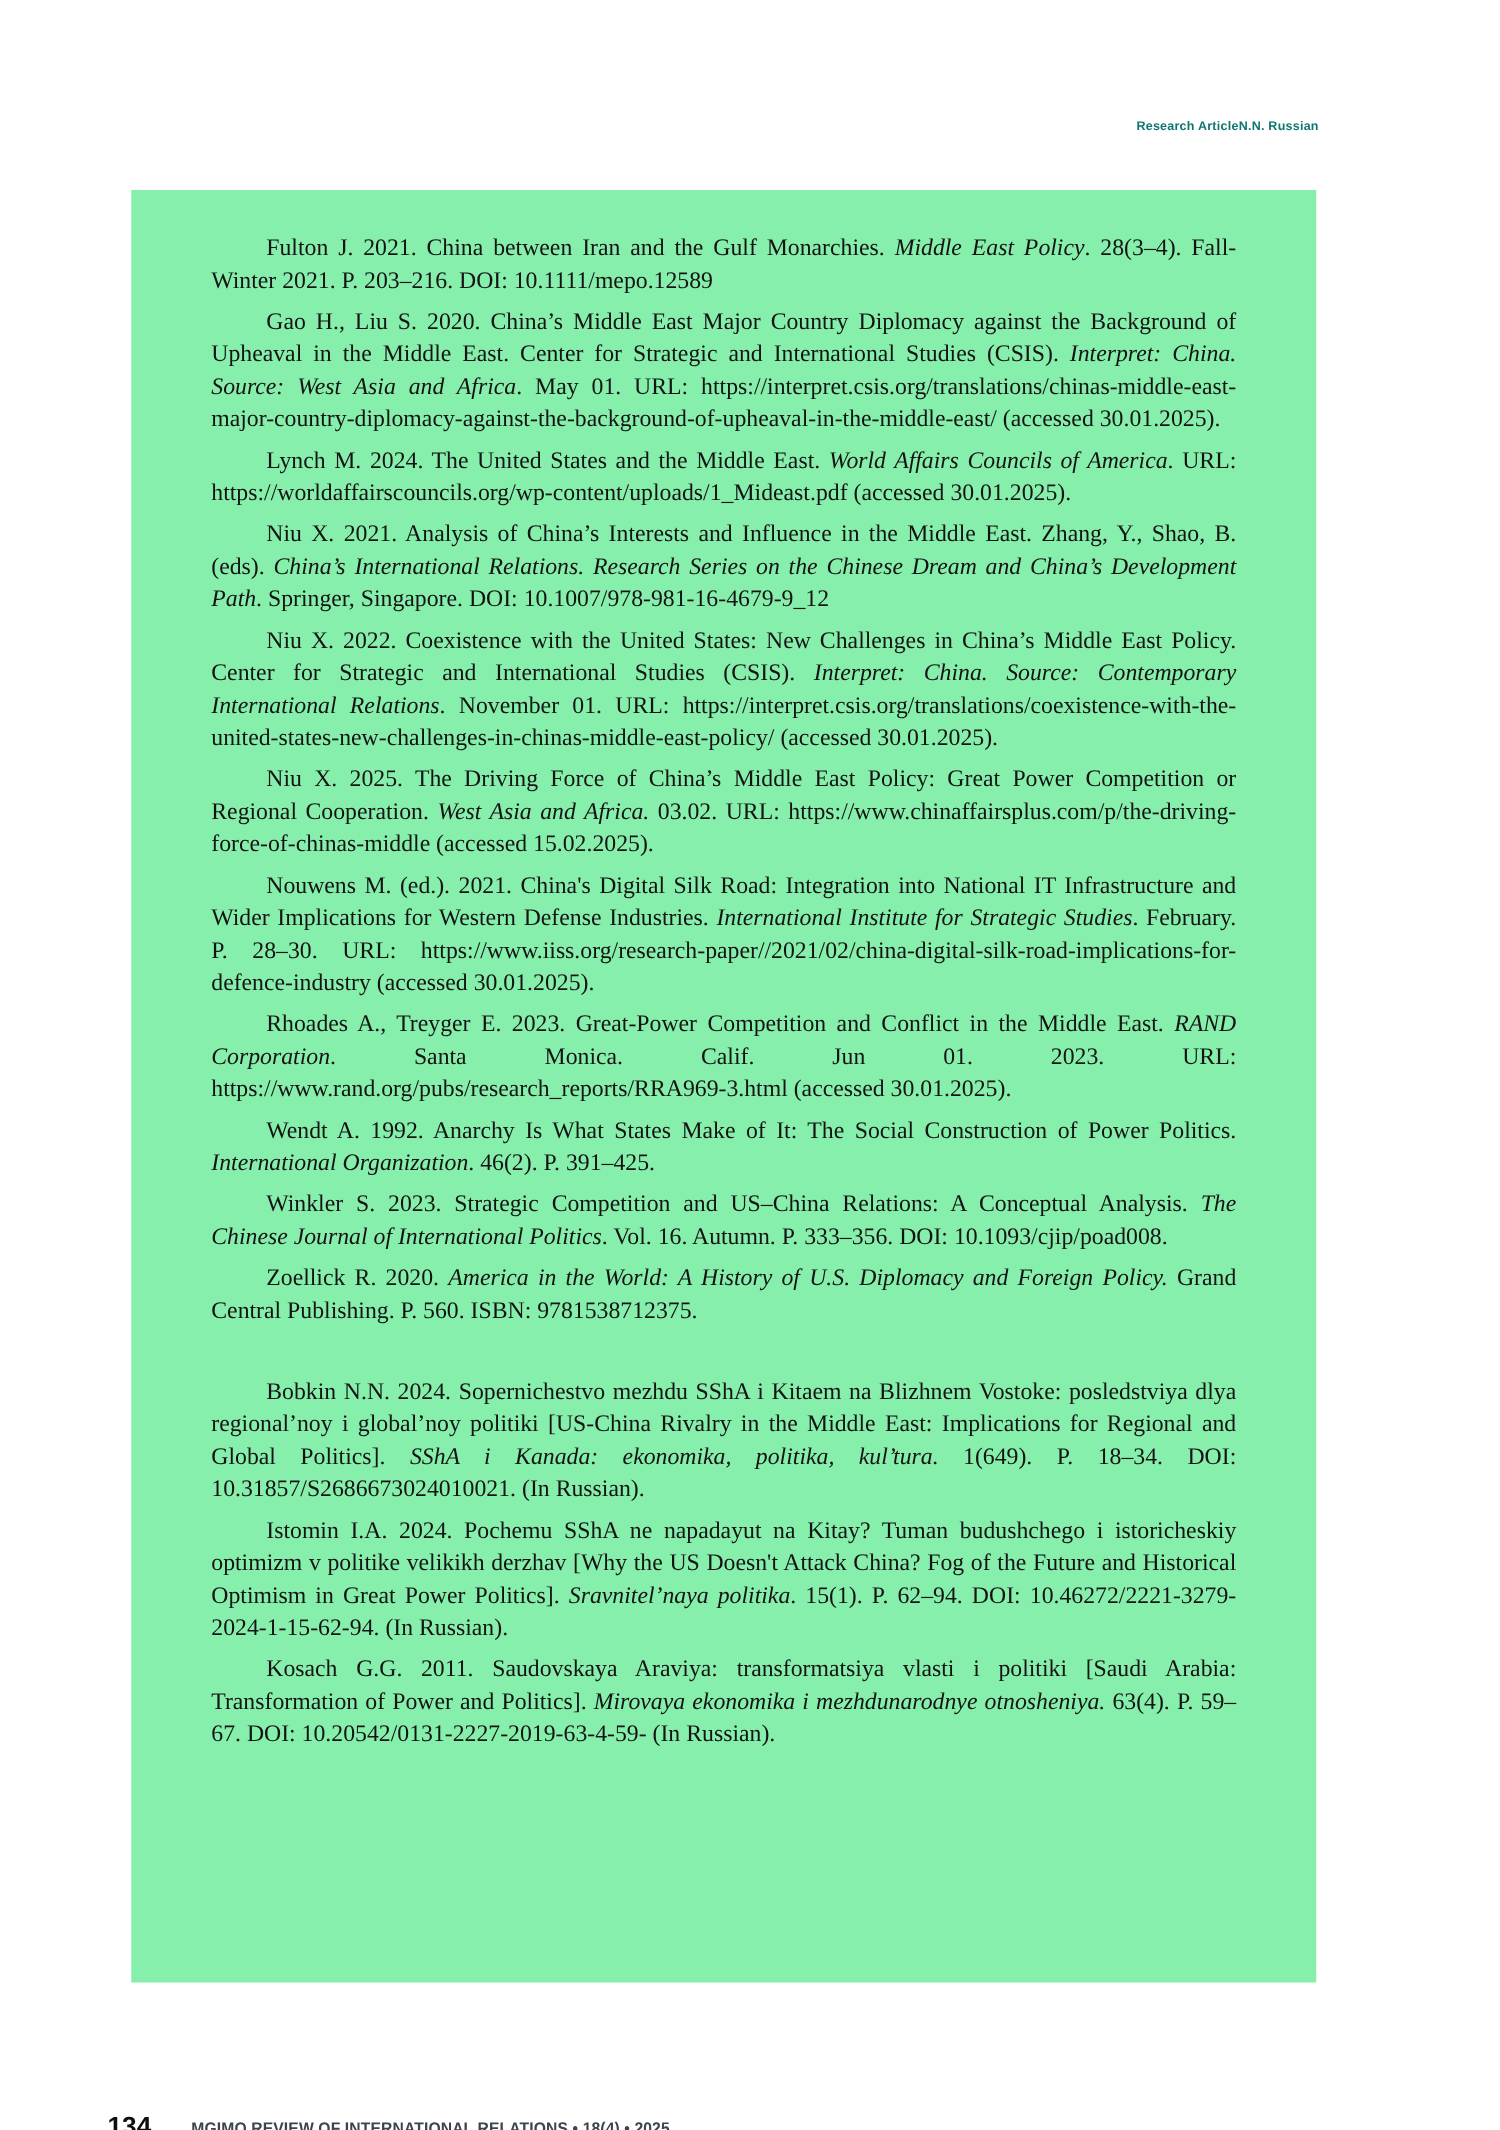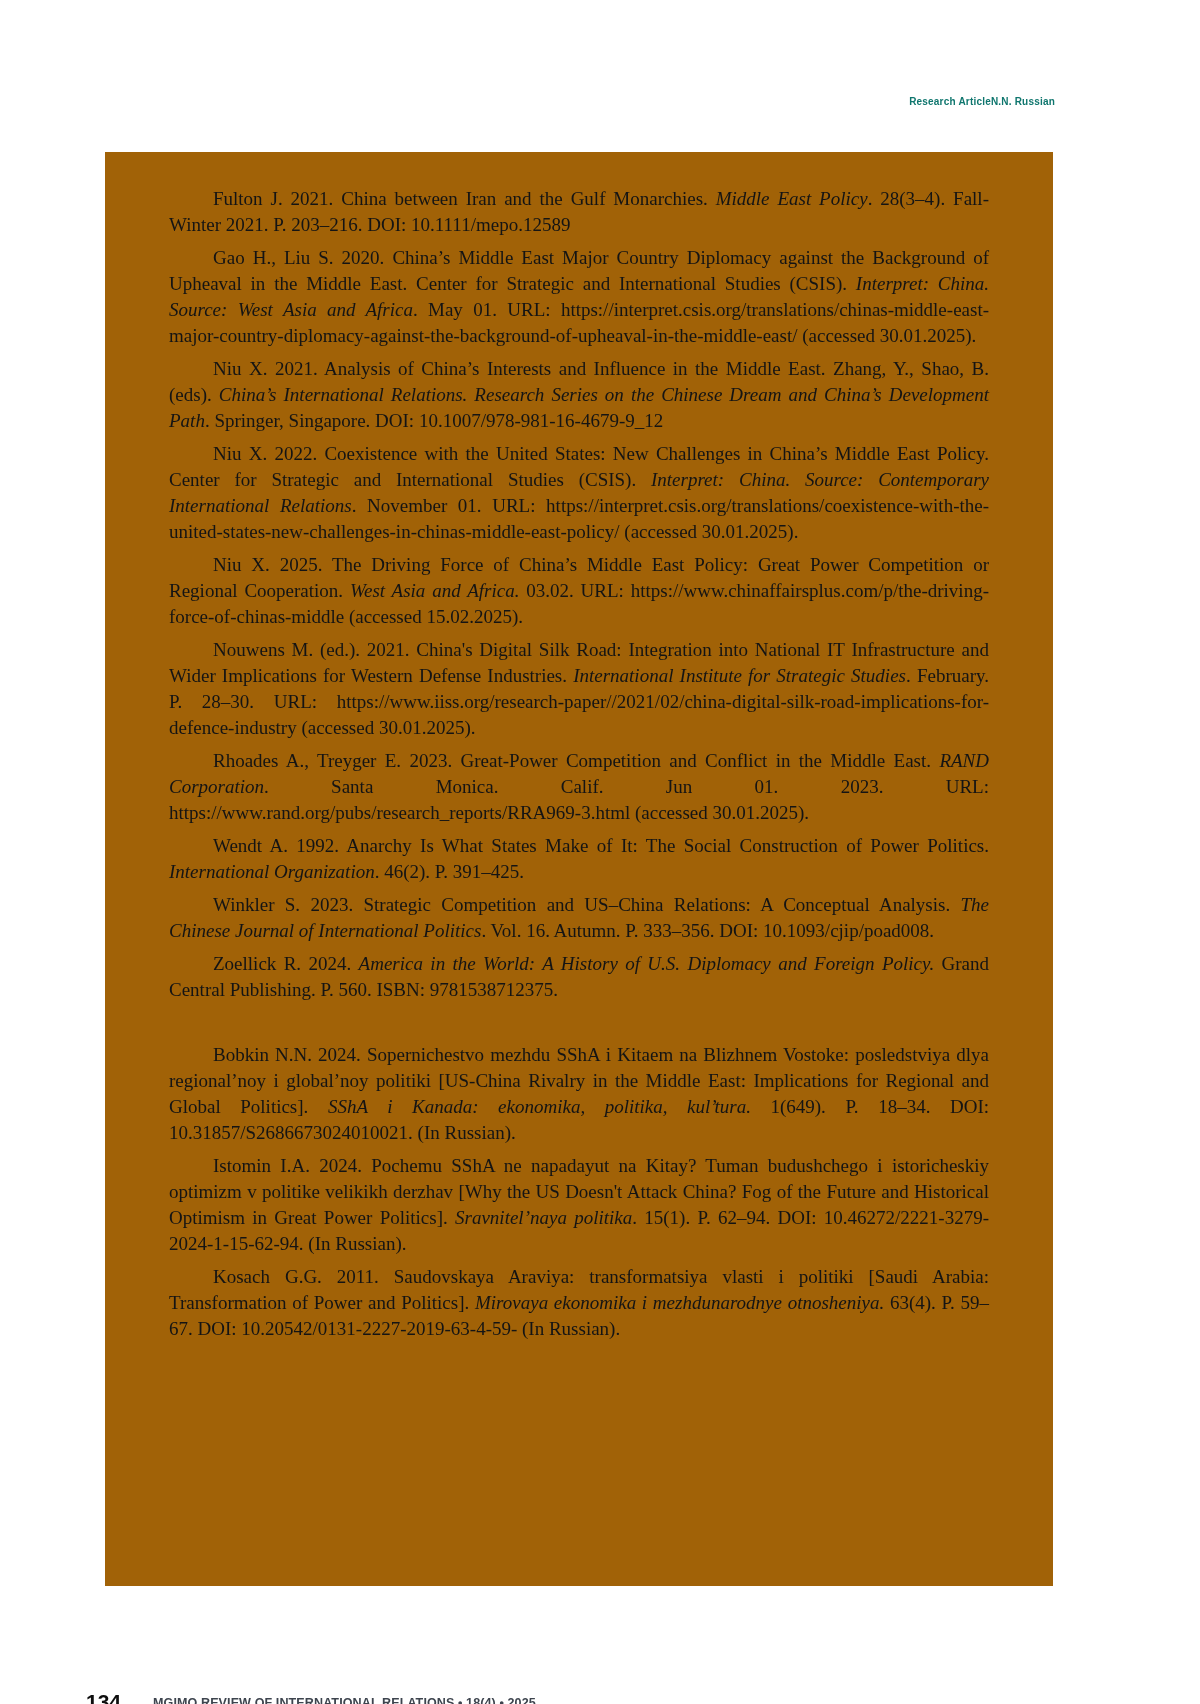--- a/index.html
+++ b/index.html
@@ -20,21 +20,21 @@
     font-family: "Liberation Sans", sans-serif;
     font-size: 10px;
     font-weight: 700;
     color: #0f766e;
     letter-spacing: 0.2px;
   }
   .panel {
     position: absolute;
     left: 105px; top: 152px;
     width: 948px; height: 1434px;
-    background: #a16207;
+    background: #86efac;
     box-sizing: border-box;
     padding: 34px 64px 40px 64px;
     overflow: hidden;
   }
   .refs p.ref {
     margin: 0 0 7px 0;
     text-indent: 44px;
     text-align: justify;
     font-size: 19px;
     line-height: 26px;
@@ -71,28 +71,29 @@
 
 <div class="header-row">
   <span>Research Article</span>
   <span>N.N. Russian</span>
 </div>
 
 <div class="panel">
   <div class="refs">
       <p class="ref"><span>Fulton J. 2021. China between Iran and the Gulf Monarchies. </span><em>Middle East Policy</em><span>. 28(3–4). Fall-Winter 2021. P. 203–216. DOI: 10.1111/mepo.12589</span></p>
       <p class="ref"><span>Gao H., Liu S. 2020. China’s Middle East Major Country Diplomacy against the Background of Upheaval in the Middle East. Center for Strategic and International Studies (CSIS). </span><em>Interpret: China. Source: West Asia and Africa</em><span>. May 01. URL: https://interpret.csis.org/translations/chinas-middle-east-major-country-diplomacy-against-the-background-of-upheaval-in-the-middle-east/ (accessed 30.01.2025).</span></p>
+      <p class="ref"><span>Lynch M. 2024. The United States and the Middle East. </span><em>World Affairs Councils of America</em><span>. URL: https://worldaffairscouncils.org/wp-content/uploads/1_Mideast.pdf (accessed 30.01.2025).</span></p>
       <p class="ref"><span>Niu X. 2021. Analysis of China’s Interests and Influence in the Middle East. Zhang, Y., Shao, B. (eds). </span><em>China’s International Relations. Research Series on the Chinese Dream and China’s Development Path</em><span>. Springer, Singapore. DOI: 10.1007/978-981-16-4679-9_12</span></p>
       <p class="ref"><span>Niu X. 2022. Coexistence with the United States: New Challenges in China’s Middle East Policy. Center for Strategic and International Studies (CSIS). </span><em>Interpret: China. Source: Contemporary International Relations</em><span>. November 01. URL: https://interpret.csis.org/translations/coexistence-with-the-united-states-new-challenges-in-chinas-middle-east-policy/ (accessed 30.01.2025).</span></p>
       <p class="ref"><span>Niu X. 2025. The Driving Force of China’s Middle East Policy: Great Power Competition or Regional Cooperation. </span><em>West Asia and Africa.</em><span> 03.02. URL: https://www.chinaffairsplus.com/p/the-driving-force-of-chinas-middle (accessed 15.02.2025).</span></p>
       <p class="ref"><span>Nouwens M. (ed.). 2021. China's Digital Silk Road: Integration into National IT Infrastructure and Wider Implications for Western Defense Industries. </span><em>International Institute for Strategic Studies</em><span>. February. P. 28–30. URL: https://www.iiss.org/research-paper//2021/02/china-digital-silk-road-implications-for-defence-industry (accessed 30.01.2025).</span></p>
       <p class="ref"><span>Rhoades A., Treyger E. 2023. Great-Power Competition and Conflict in the Middle East. </span><em>RAND Corporation</em><span>. Santa Monica. Calif. Jun 01. 2023. URL: https://www.rand.org/pubs/research_reports/RRA969-3.html (accessed 30.01.2025).</span></p>
       <p class="ref"><span>Wendt A. 1992. Anarchy Is What States Make of It: The Social Construction of Power Politics. </span><em>International Organization</em><span>. 46(2). P. 391–425.</span></p>
       <p class="ref"><span>Winkler S. 2023. Strategic Competition and US–China Relations: A Conceptual Analysis. </span><em>The Chinese Journal of International Politics</em><span>. Vol. 16. Autumn. P. 333–356. DOI: 10.1093/cjip/poad008.</span></p>
-      <p class="ref"><span>Zoellick R. 2024. </span><em>America in the World: A History of U.S. Diplomacy and Foreign Policy.</em><span> Grand Central Publishing. P. 560. ISBN: 9781538712375.</span></p>
+      <p class="ref"><span>Zoellick R. 2020. </span><em>America in the World: A History of U.S. Diplomacy and Foreign Policy.</em><span> Grand Central Publishing. P. 560. ISBN: 9781538712375.</span></p>
     </div>
   <div class="section-gap"></div>
   <div class="refs">
       <p class="ref"><span>Bobkin N.N. 2024. Sopernichestvo mezhdu SShA i Kitaem na Blizhnem Vostoke: posledstviya dlya regional’noy i global’noy politiki [US-China Rivalry in the Middle East: Implications for Regional and Global Politics]. </span><em>SShA i Kanada: ekonomika, politika, kul’tura.</em><span> 1(649). P. 18–34. DOI: 10.31857/S2686673024010021. (In Russian).</span></p>
       <p class="ref"><span>Istomin I.A. 2024. Pochemu SShA ne napadayut na Kitay? Tuman budushchego i istoricheskiy optimizm v politike velikikh derzhav [Why the US Doesn't Attack China? Fog of the Future and Historical Optimism in Great Power Politics]. </span><em>Sravnitel’naya politika</em><span>. 15(1). P. 62–94. DOI: 10.46272/2221-3279-2024-1-15-62-94. (In Russian).</span></p>
       <p class="ref"><span>Kosach G.G. 2011. Saudovskaya Araviya: transformatsiya vlasti i politiki [Saudi Arabia: Transformation of Power and Politics]. </span><em>Mirovaya ekonomika i mezhdunarodnye otnosheniya.</em><span> 63(4). P. 59–67. DOI: 10.20542/0131-2227-2019-63-4-59- (In Russian).</span></p>
     </div>
 </div>
 
 <div class="footer-row">

